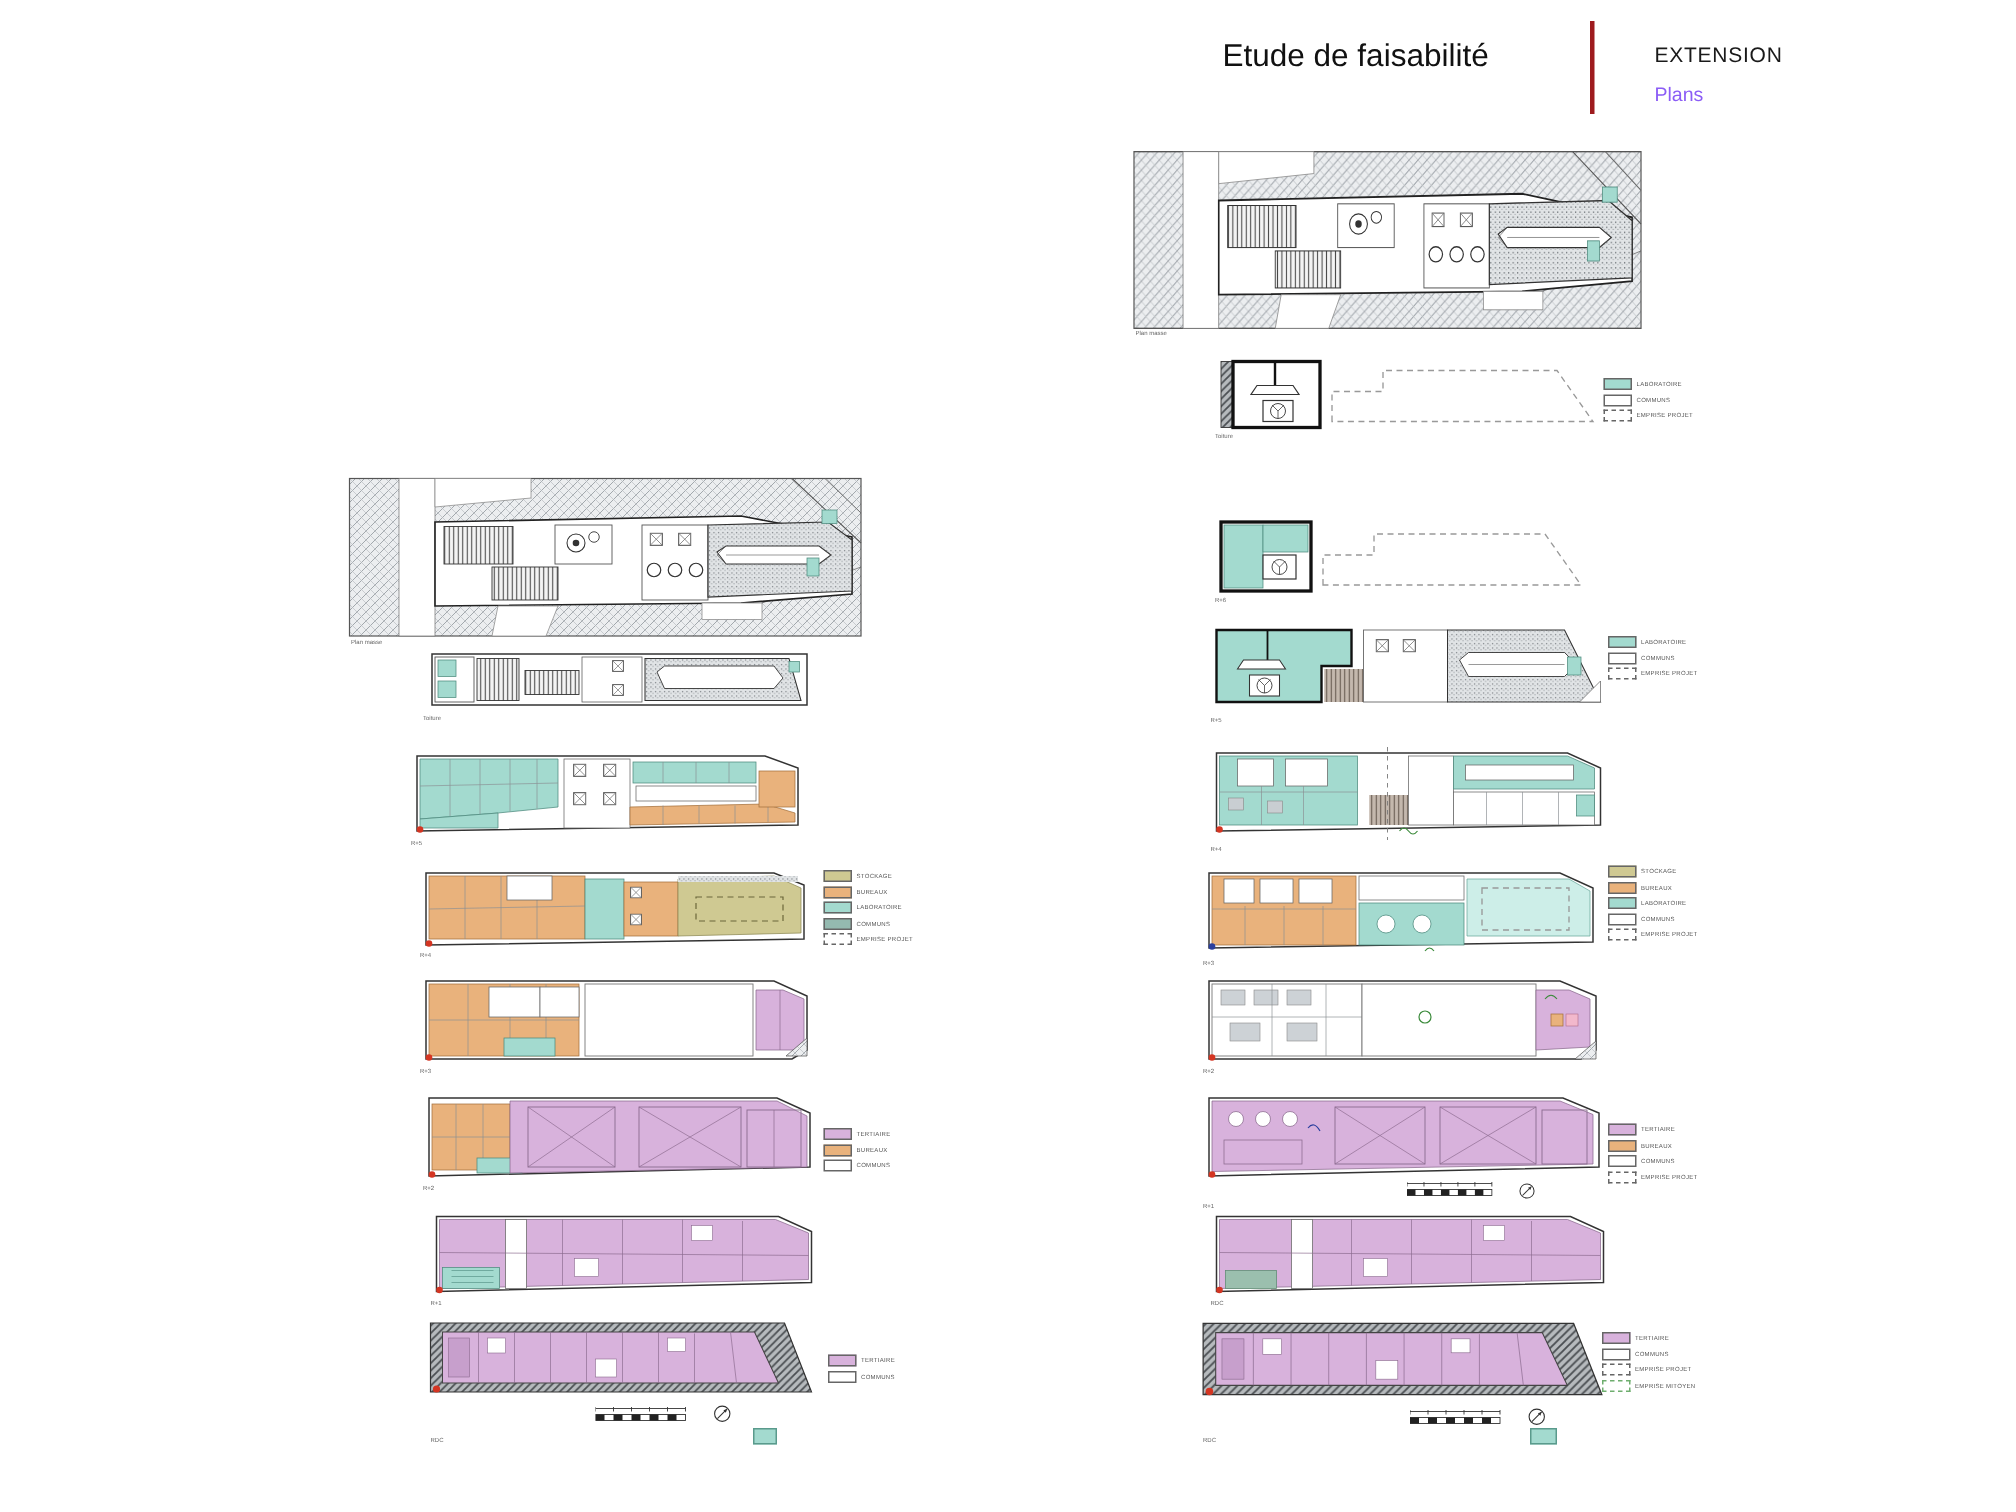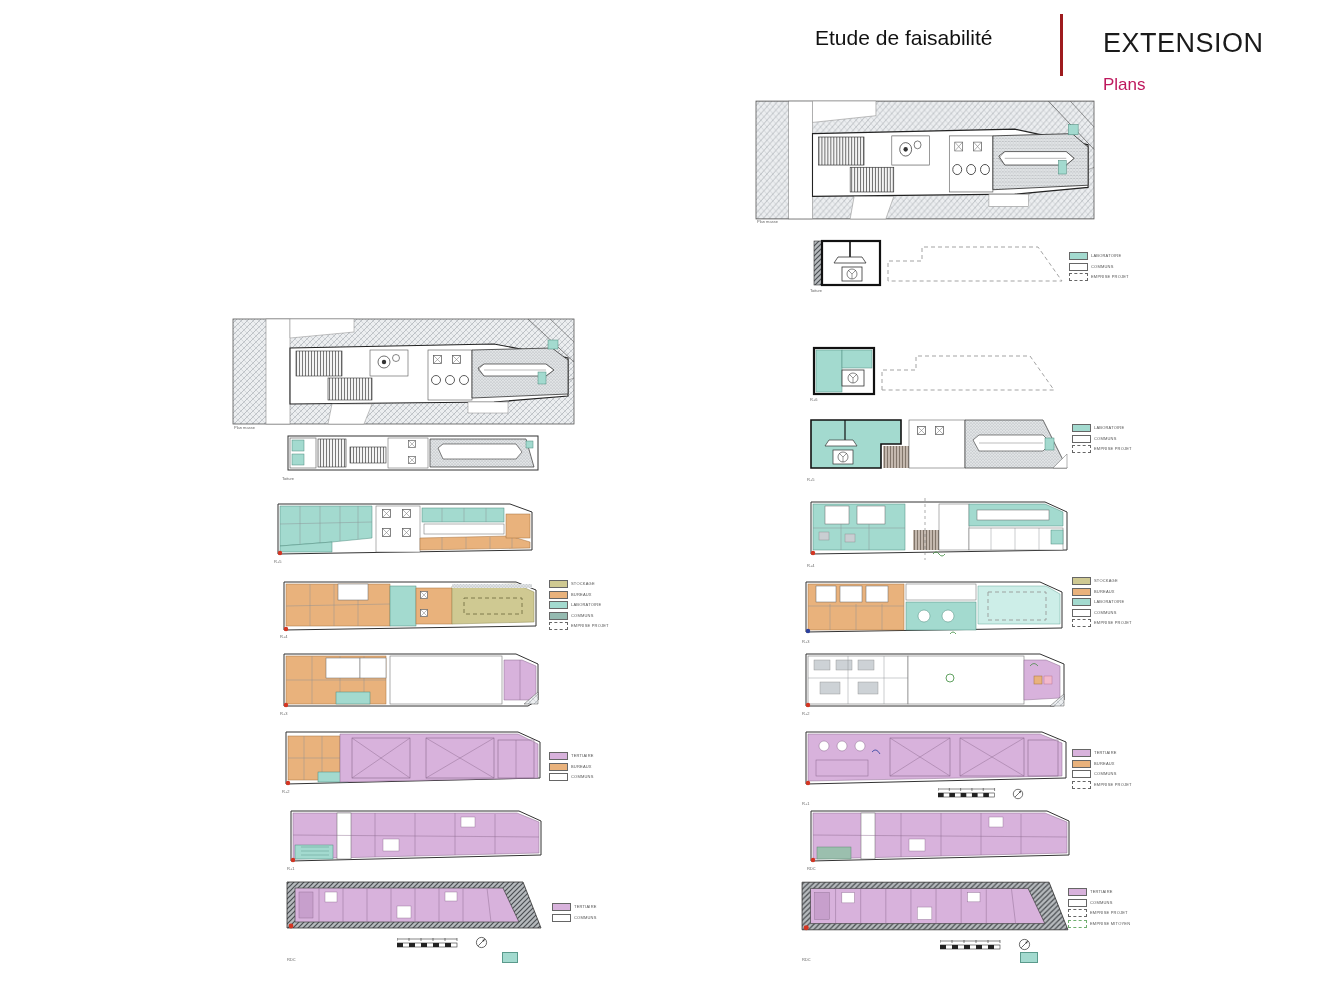--- a/index.html
+++ b/index.html
@@ -1,22 +1,22 @@
 <!DOCTYPE html>
 <html><head>
 <meta charset="utf-8">
 <style>
   html,body{margin:0;padding:0;background:#ffffff;}
   .slide{position:relative;width:1344px;height:1008px;background:#ffffff;overflow:hidden;
          font-family:"Liberation Sans", sans-serif;}
   
   .hdr-title{position:absolute;left:815px;top:26px;width:240px;font-size:21px;font-weight:normal;color:#111;}
   .hdr-divider{position:absolute;left:1060px;top:14px;width:3px;height:62px;background:#9e1b1e;}
-  .hdr-section{position:absolute;left:1103px;top:28px;font-size:27px;font-weight:400;color:#1a1a1a;letter-spacing:.5px;}
-  .hdr-sub{position:absolute;left:1103px;top:75px;font-size:17px;color:#be185d;}
+  .hdr-section{position:absolute;left:1103px;top:28px;font-size:14px;font-weight:400;color:#1a1a1a;letter-spacing:.5px;}
+  .hdr-sub{position:absolute;left:1103px;top:55px;font-size:13px;color:#8b5cf6;}
   
   figure.plan{position:absolute;margin:0;padding:0;}
   figure.plan svg{display:block;width:100%;height:100%;}
   figcaption{position:absolute;left:2px;bottom:0;font-size:4px;color:#666;line-height:1;white-space:nowrap;}
   
   .legend{position:absolute;}
   .lg-row{display:flex;align-items:center;margin-bottom:2.5px;}
   .lg-sw{display:inline-block;width:17px;height:6px;border:1px solid #666;background:#fff;margin-right:3px;flex:0 0 auto;}
   .lg-lb{font-size:4px;color:#555;line-height:1;white-space:nowrap;letter-spacing:.2px;}
   

